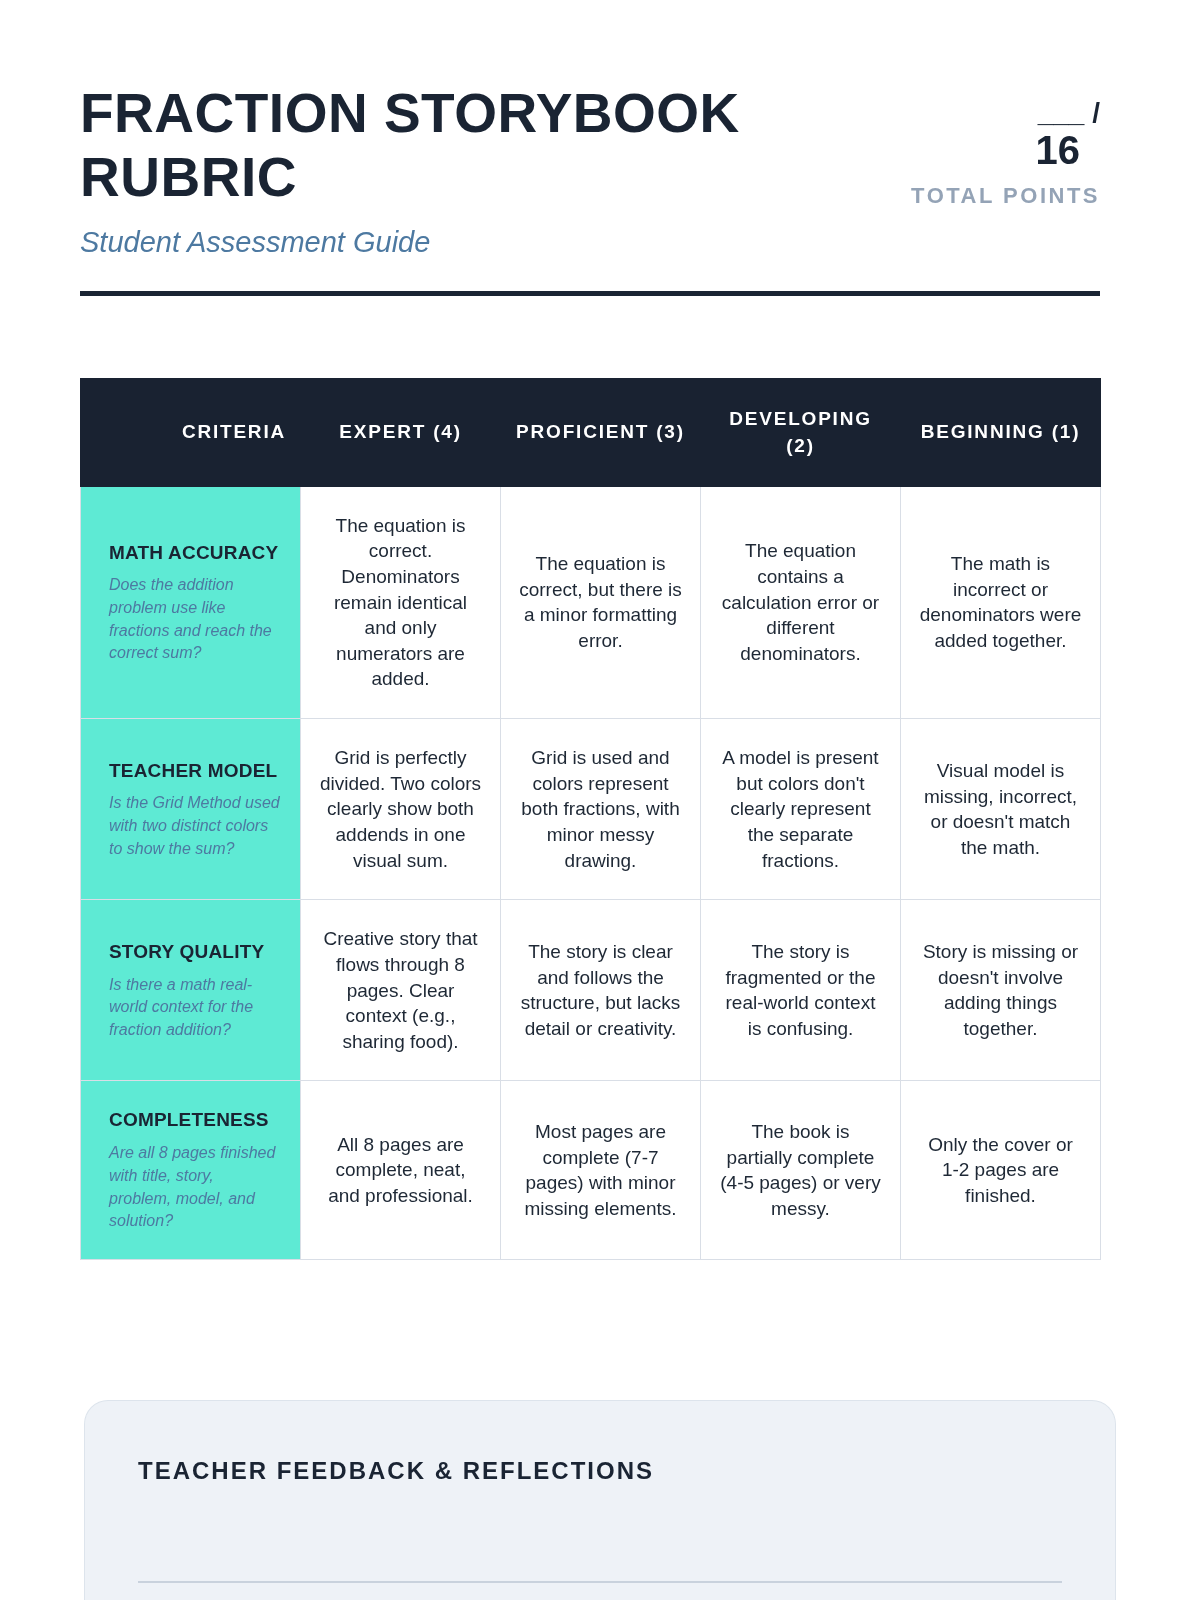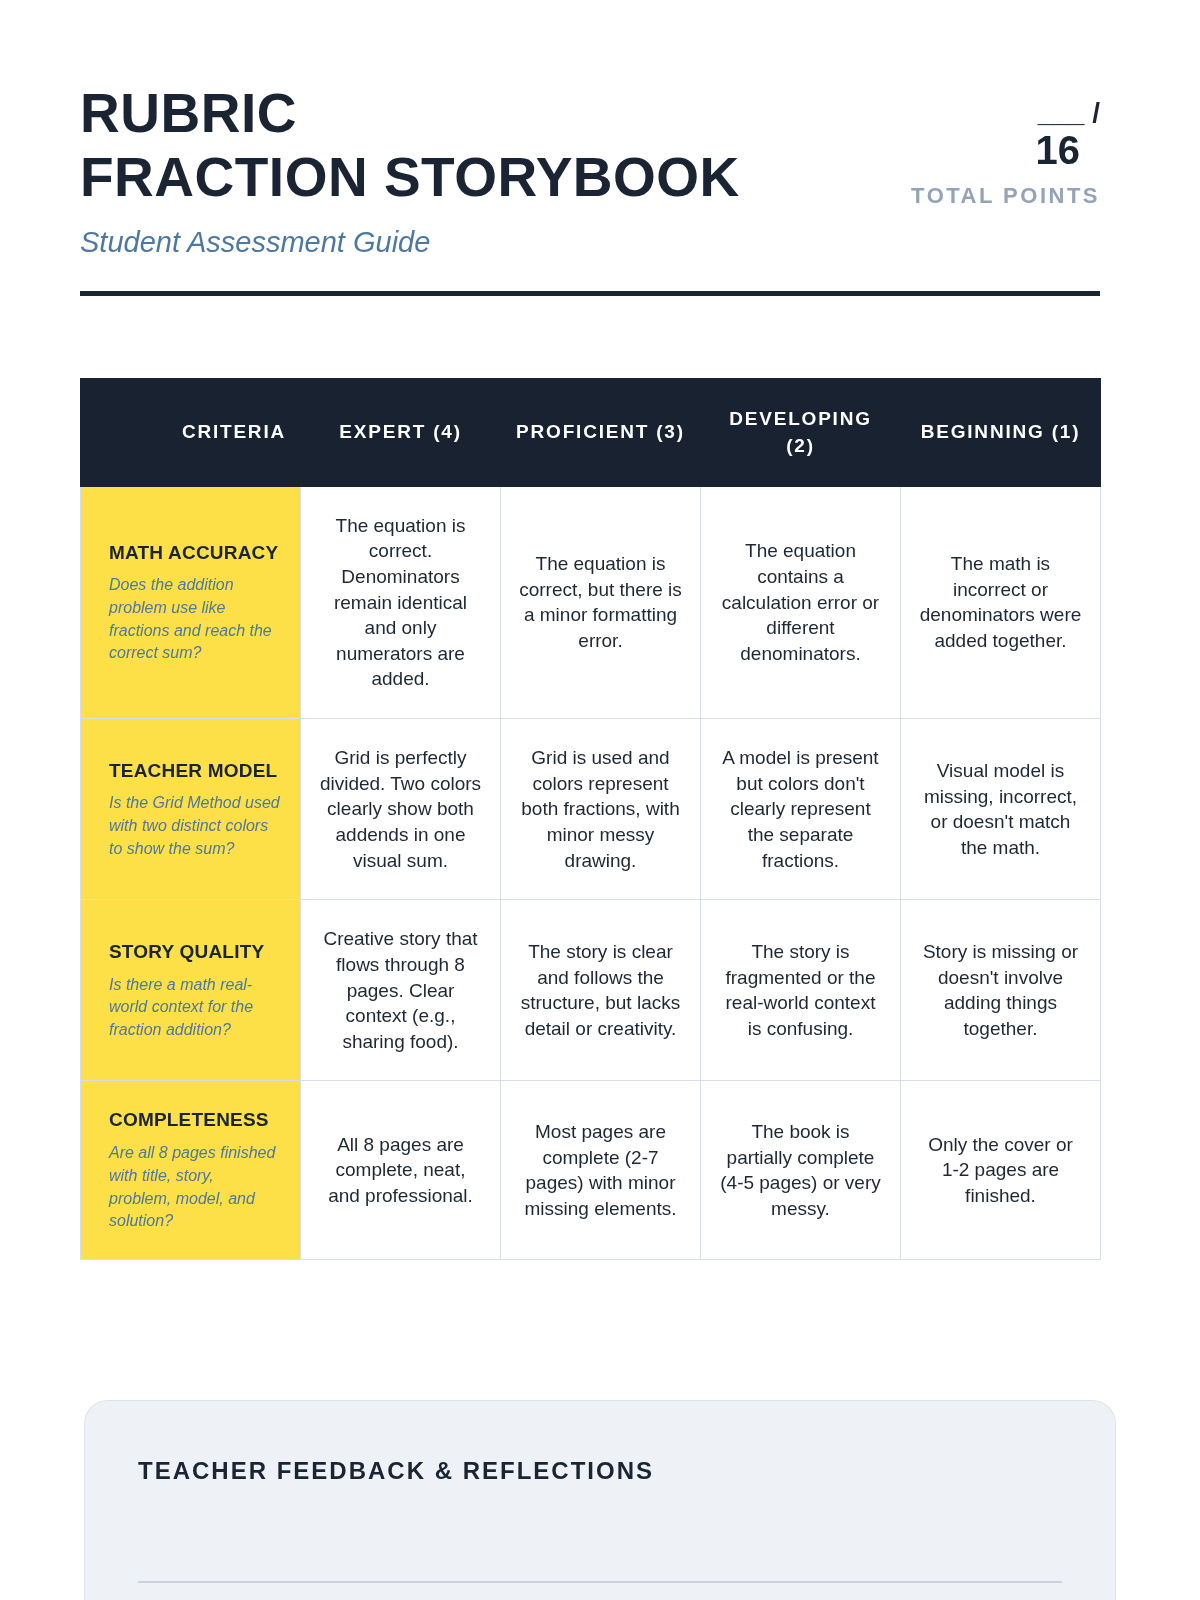--- a/index.html
+++ b/index.html
@@ -71,21 +71,21 @@
     border: 1px solid #d9dee6;
     vertical-align: middle;
     font-size: 19px;
     line-height: 1.35;
     color: #1e2835;
     text-align: center;
     padding: 26px 18px;
     background: #ffffff;
   }
   .rubric td.criterion-cell {
-    background: #fde047;
+    background: #5eead4;
     text-align: left;
     padding: 26px 20px 26px 28px;
   }
   .criterion-name {
     font-size: 19px;
     font-weight: bold;
     color: #1a2433;
     letter-spacing: 0.2px;
   }
   .criterion-question {
@@ -125,22 +125,22 @@
 </style>
 </head>
 <body>
 
 <div class="page">
   <div class="content">
 
     <div class="header-row">
       <div>
         <h1 class="title">
+          <span style="display:block">FRACTION STORYBOOK</span>
           <span style="display:block">RUBRIC</span>
-          <span style="display:block">FRACTION STORYBOOK</span>
         </h1>
         <div class="subtitle">Student Assessment Guide</div>
       </div>
       <div class="score">
         <div class="score-blank">___ /</div>
         <div class="score-total">16</div>
         <div class="score-label">TOTAL POINTS</div>
       </div>
     </div>
 
@@ -193,21 +193,21 @@
           <td>The story is clear and follows the structure, but lacks detail or creativity.</td>
           <td>The story is fragmented or the real-world context is confusing.</td>
           <td>Story is missing or doesn't involve adding things together.</td>
         </tr>
         <tr>
           <td class="criterion-cell">
             <div class="criterion-name">COMPLETENESS</div>
             <div class="criterion-question">Are all 8 pages finished with title, story, problem, model, and solution?</div>
           </td>
           <td>All 8 pages are complete, neat, and professional.</td>
-          <td>Most pages are complete (2-7 pages) with minor missing elements.</td>
+          <td>Most pages are complete (7-7 pages) with minor missing elements.</td>
           <td>The book is partially complete (4-5 pages) or very messy.</td>
           <td>Only the cover or 1-2 pages are finished.</td>
         </tr>
       </tbody>
     </table>
   </div>
 
   <div class="feedback">
     <div class="feedback-heading">TEACHER FEEDBACK &amp; REFLECTIONS</div>
     <div class="feedback-line"></div>

